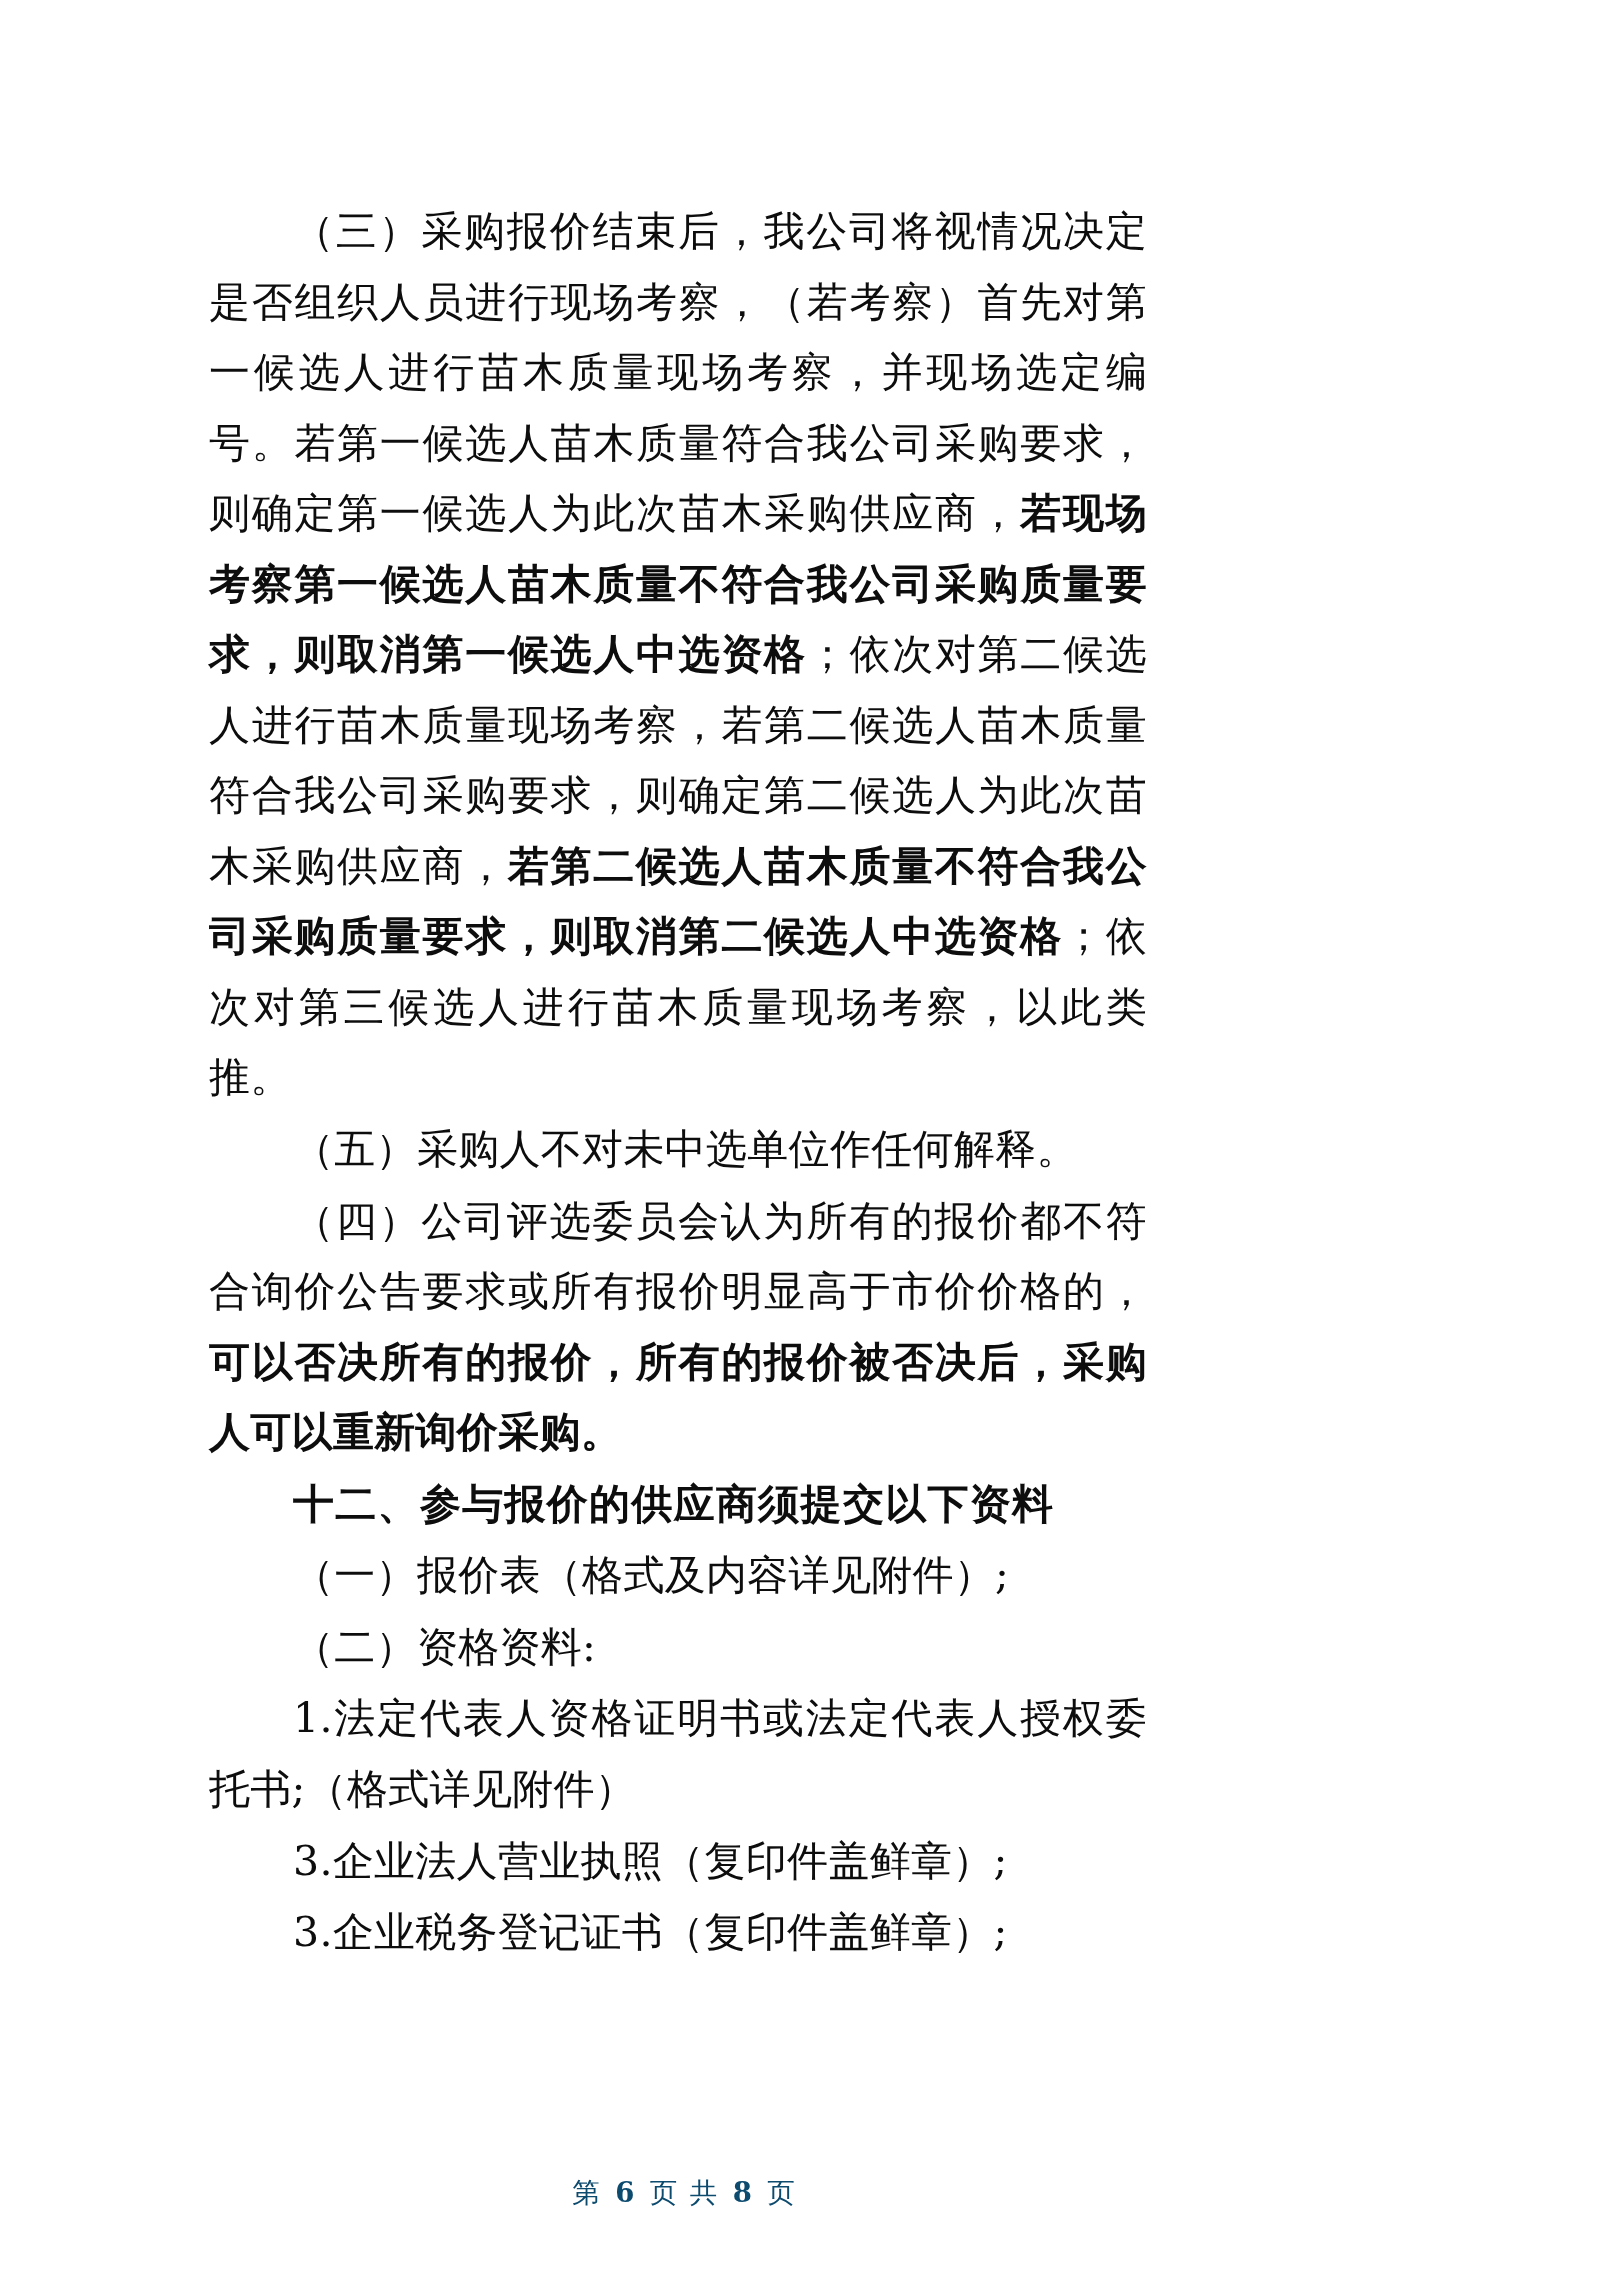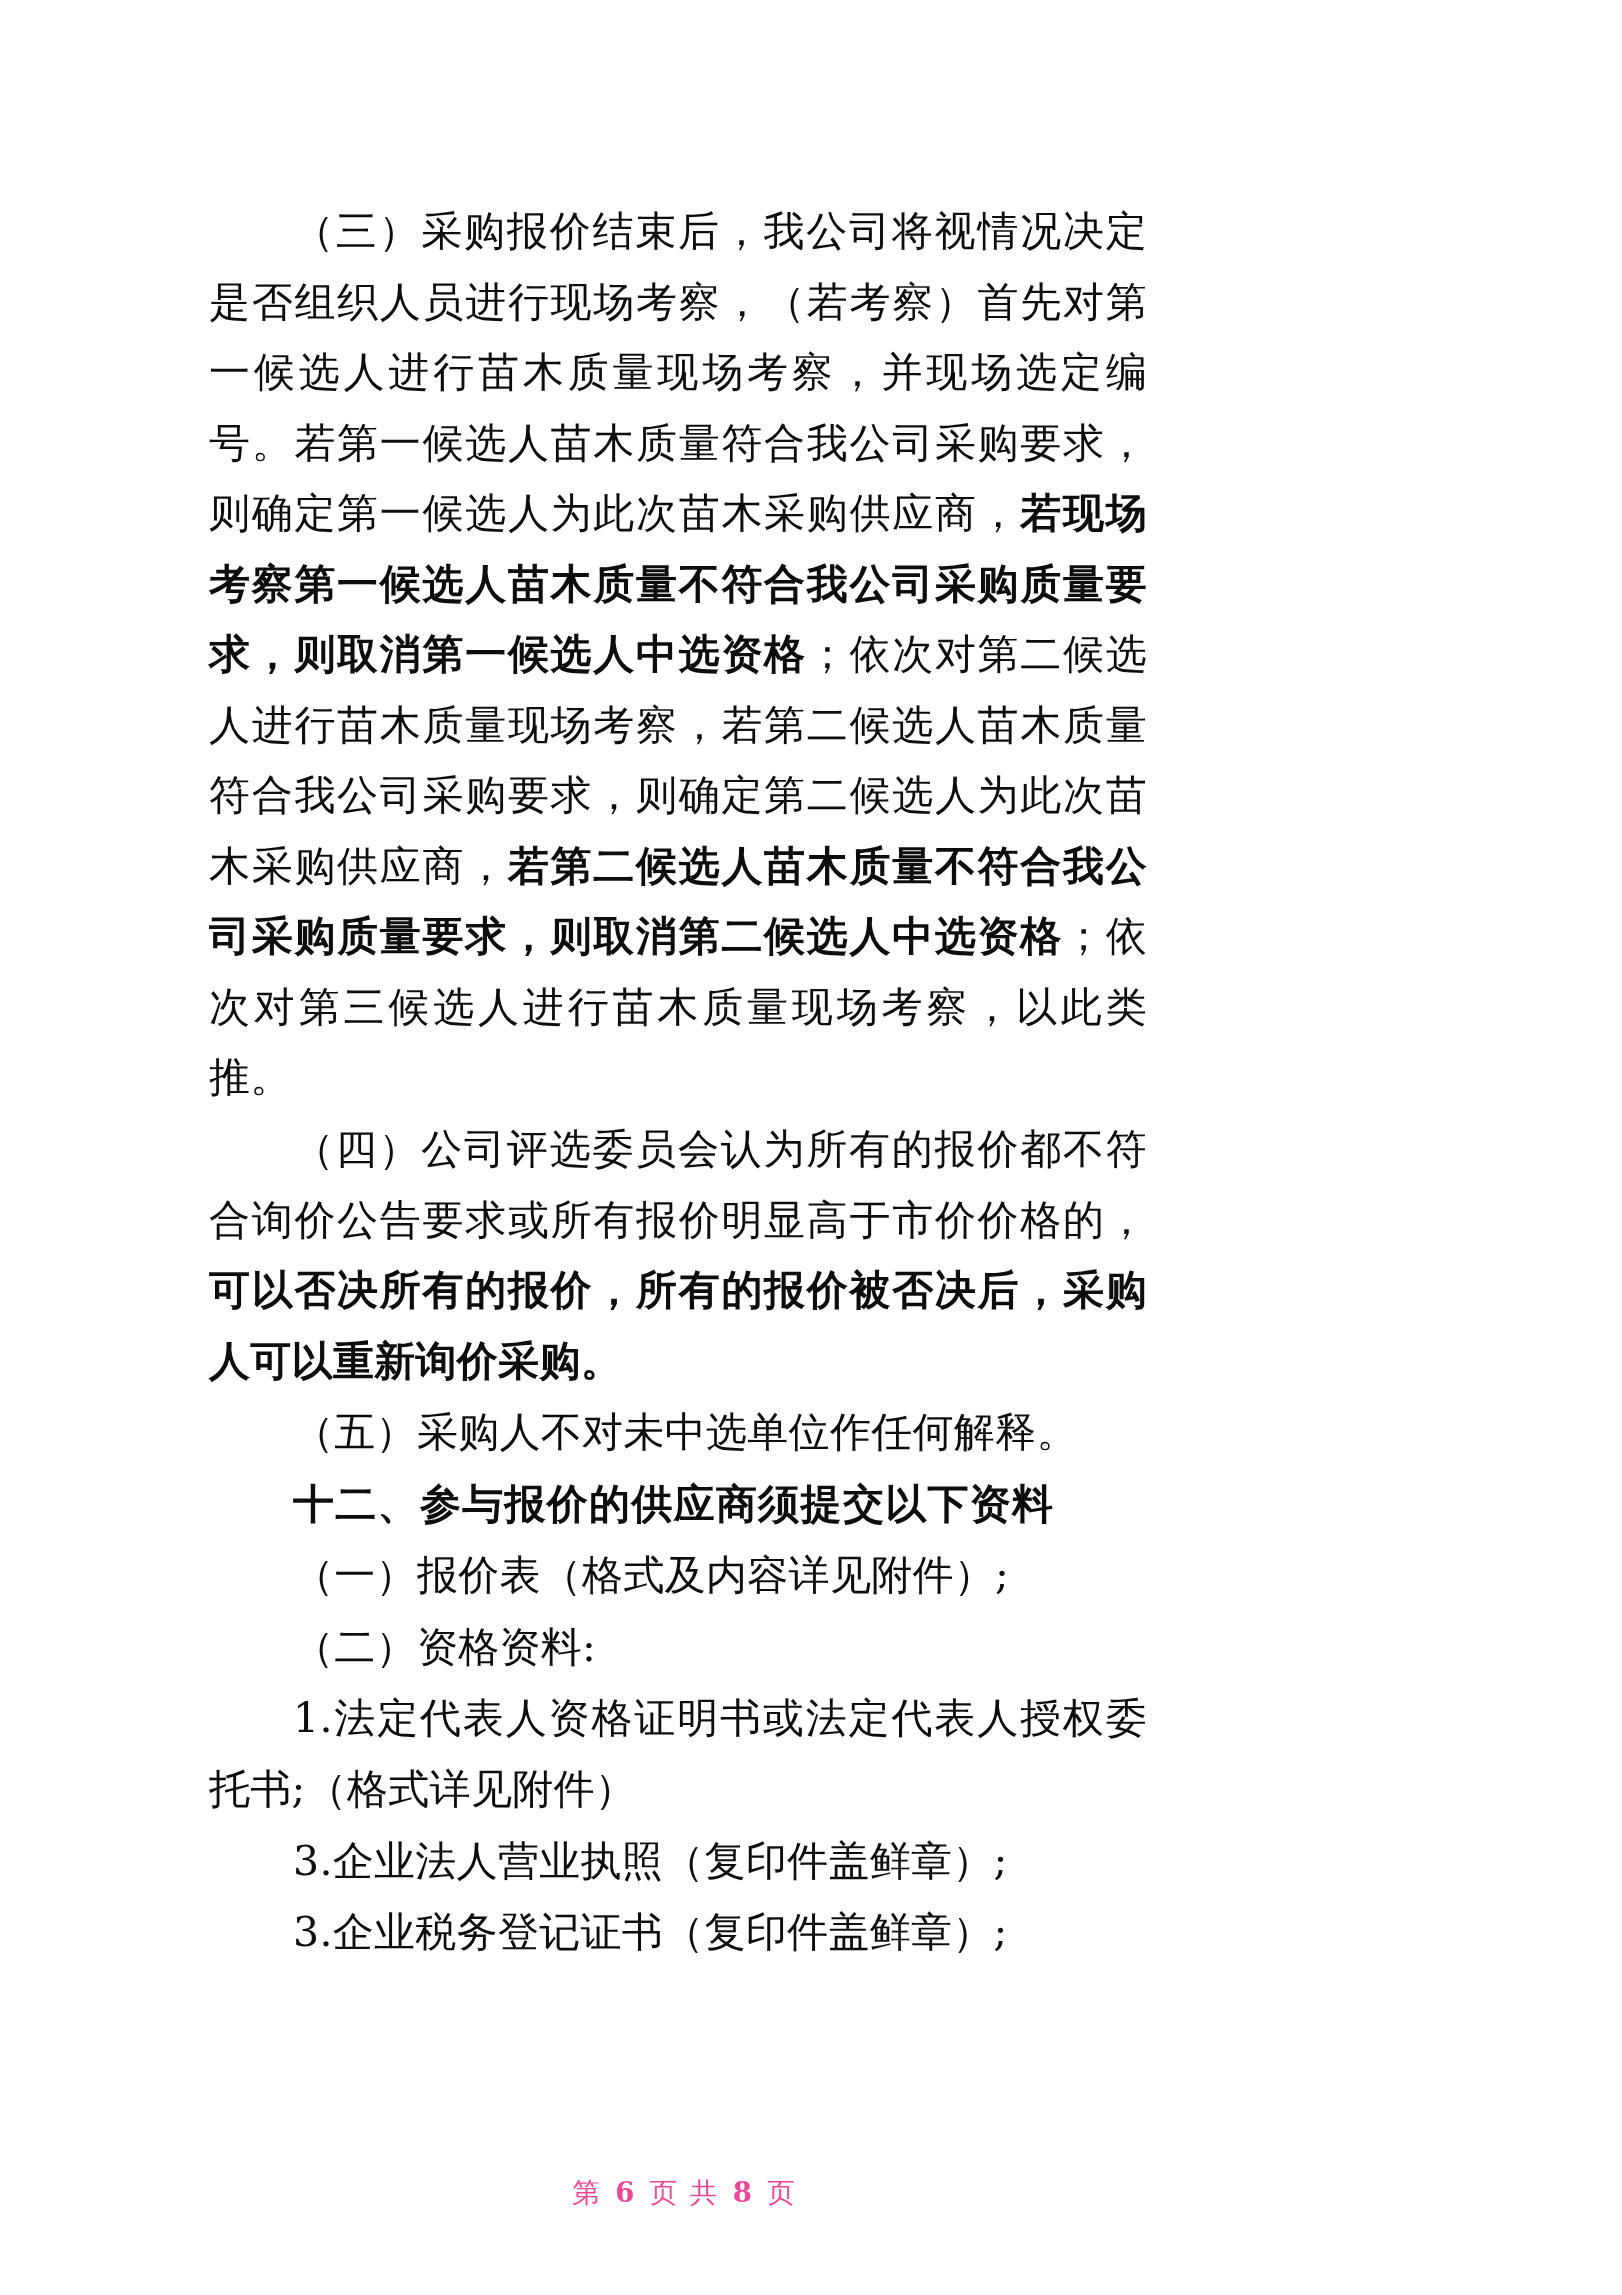--- a/index.html
+++ b/index.html
@@ -44,35 +44,35 @@
     letter-spacing: 1.3px;
   }
   .footer {
     position: absolute;
     left: 0;
     right: 0;
     bottom: 84px;
     text-align: center;
     font-size: 27.5px;
     letter-spacing: 2px;
-    color: #ec4899;
+    color: #0c4a6e;
   }
   .footer .num {
     font-weight: 700;
     padding: 0 2.6px;
   }
 </style>
 </head>
 <body>
 
 <div class="page">
   <div class="doc-body" id="doc-body">
       <p class="para"><span>（三）采购报价结束后，我公司将视情况决定是否组织人员进行现场考察，（若考察）首先对第一候选人进行苗木质量现场考察，并现场选定编号。若第一候选人苗木质量符合我公司采购要求，则确定第一候选人为此次苗木采购供应商，</span><span class="bold">若现场考察第一候选人苗木质量不符合我公司采购质量要求，则取消第一候选人中选资格</span><span>；依次对第二候选人进行苗木质量现场考察，若第二候选人苗木质量符合我公司采购要求，则确定第二候选人为此次苗木采购供应商，</span><span class="bold">若第二候选人苗木质量不符合我公司采购质量要求，则取消第二候选人中选资格</span><span>；依次对第三候选人进行苗木质量现场考察，以此类推。</span></p>
+      <p class="para"><span>（五）采购人不对未中选单位作任何解释。</span></p>
       <p class="para"><span>（四）公司评选委员会认为所有的报价都不符合询价公告要求或所有报价明显高于市价价格的，</span><span class="bold">可以否决所有的报价，所有的报价被否决后，采购人可以重新询价采购。</span></p>
-      <p class="para"><span>（五）采购人不对未中选单位作任何解释。</span></p>
       <p class="heading"><span class="bold">十二、参与报价的供应商须提交以下资料</span></p>
       <p class="para"><span>（一）报价表（格式及内容详见附件）;</span></p>
       <p class="para"><span>（二）资格资料:</span></p>
       <p class="para"><span>1.法定代表人资格证明书或法定代表人授权委托书;（格式详见附件）</span></p>
       <p class="para"><span>3.企业法人营业执照（复印件盖鲜章）;</span></p>
       <p class="para"><span>3.企业税务登记证书（复印件盖鲜章）;</span></p>
     </div>
 
   <div class="footer">
     <span>第</span>

